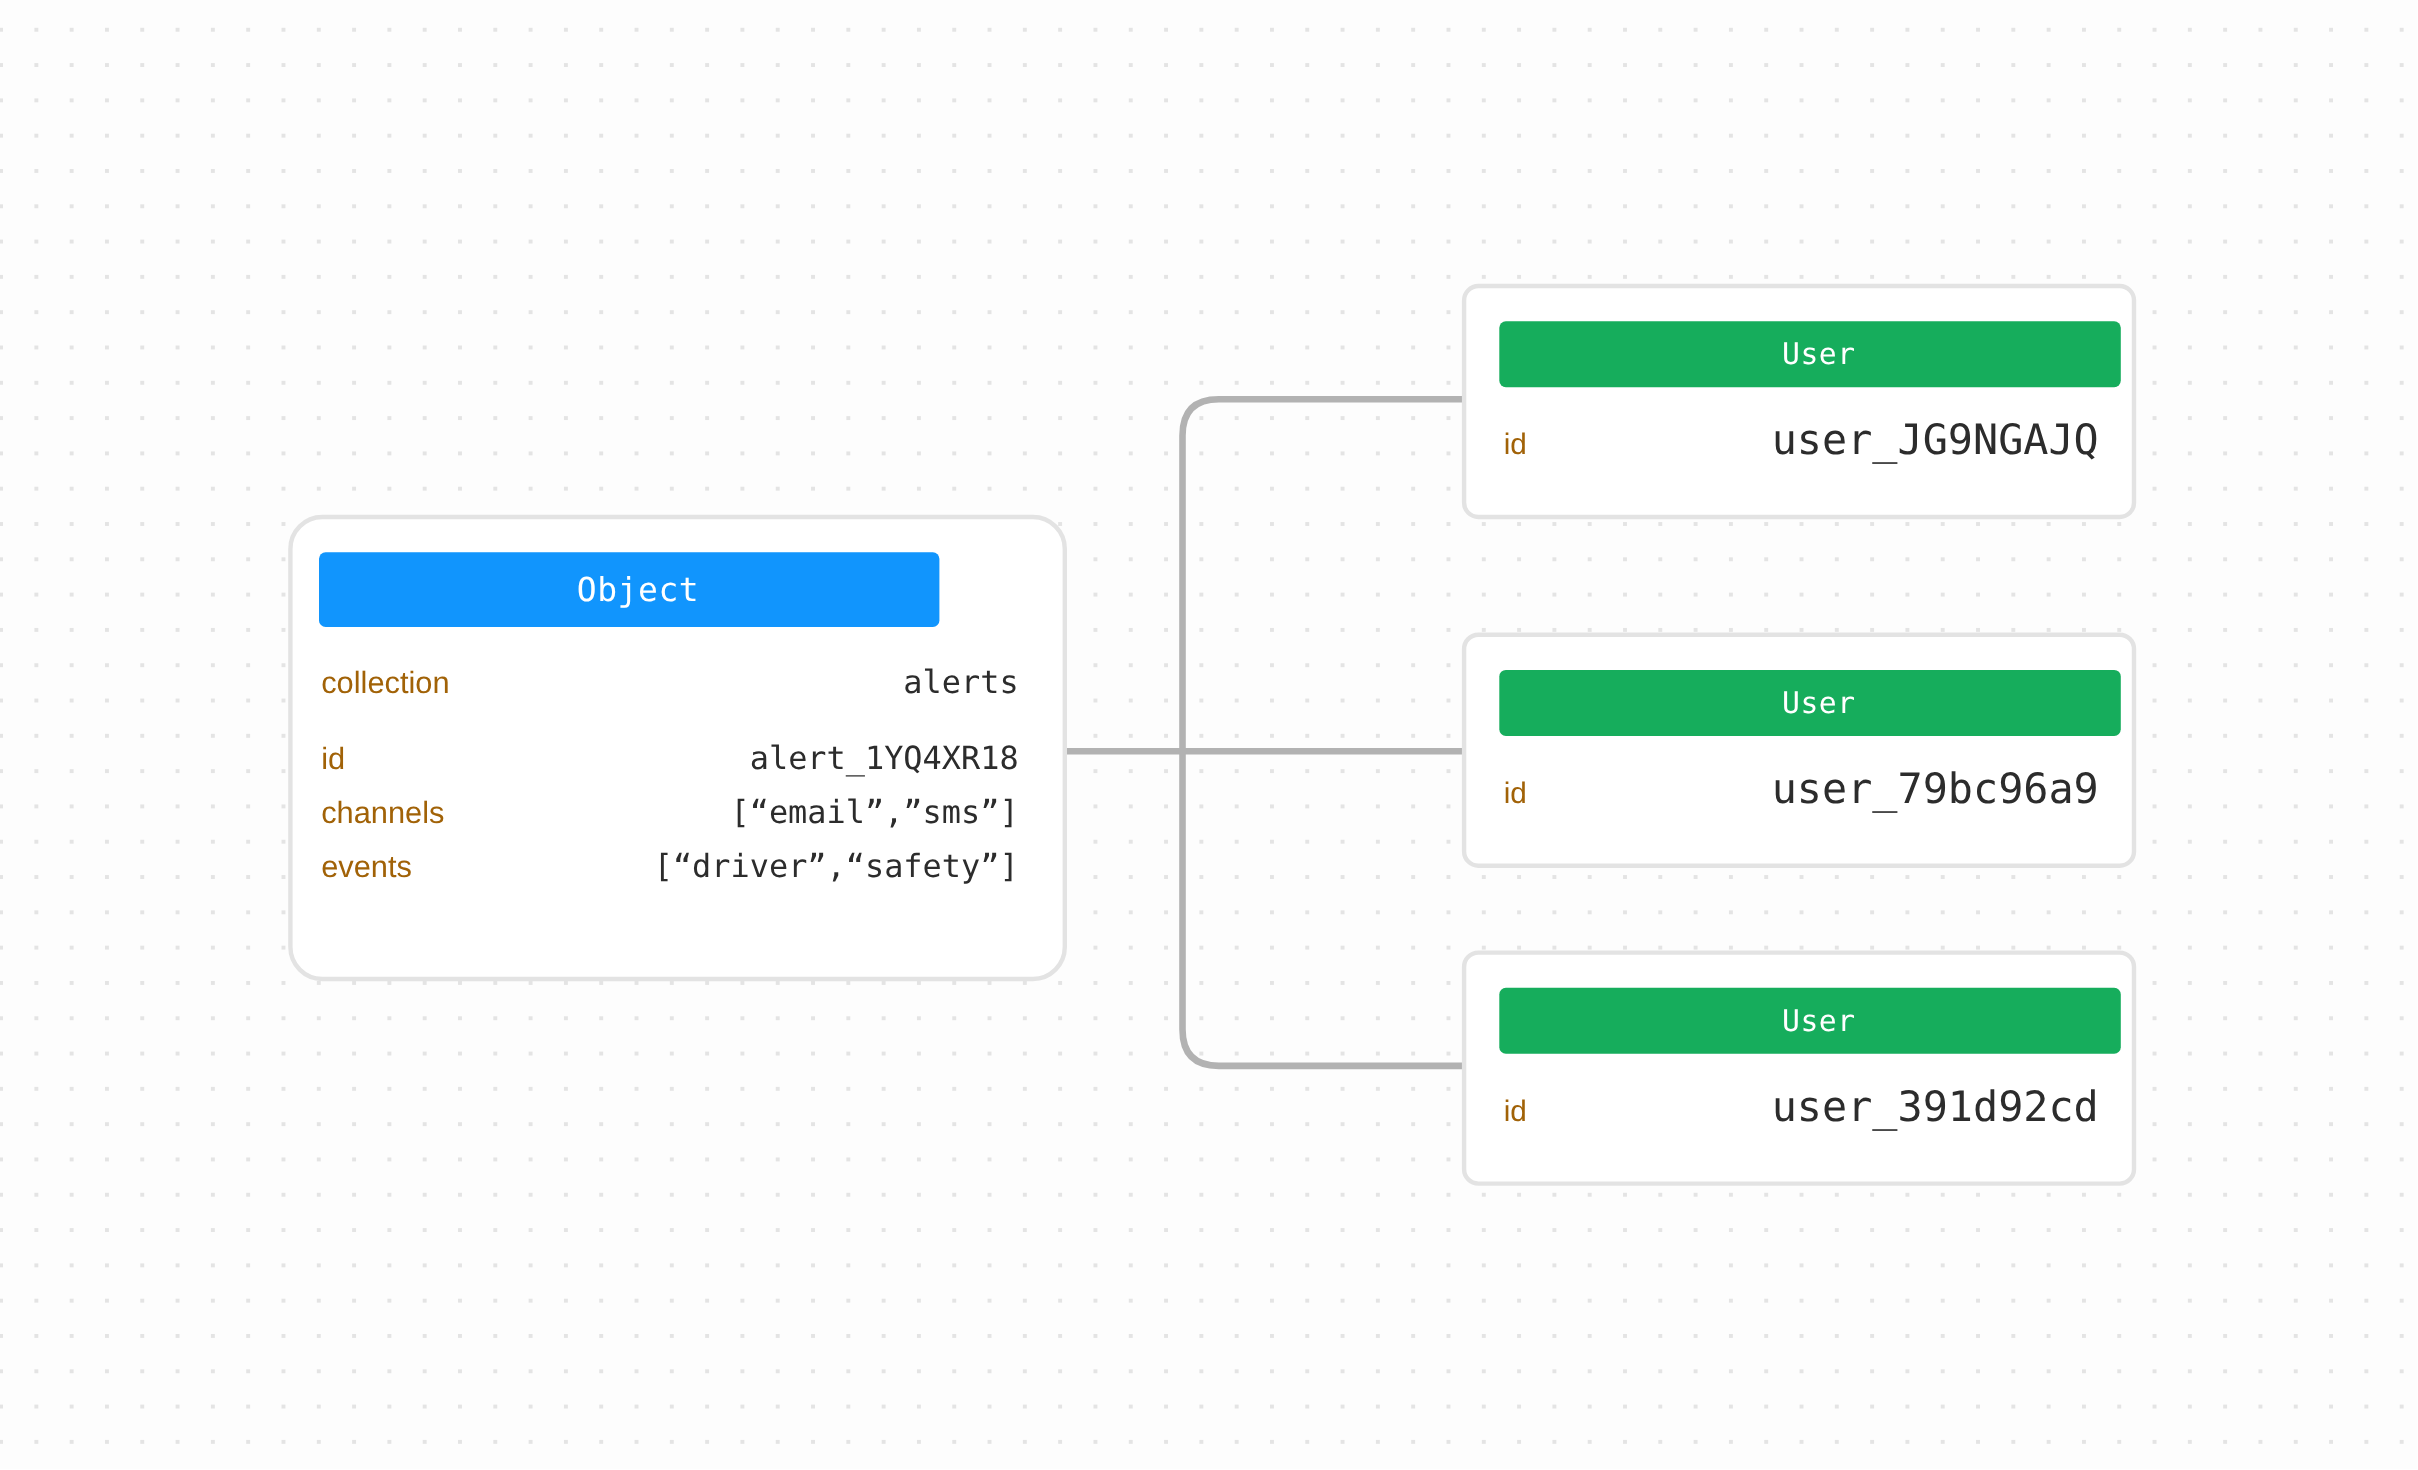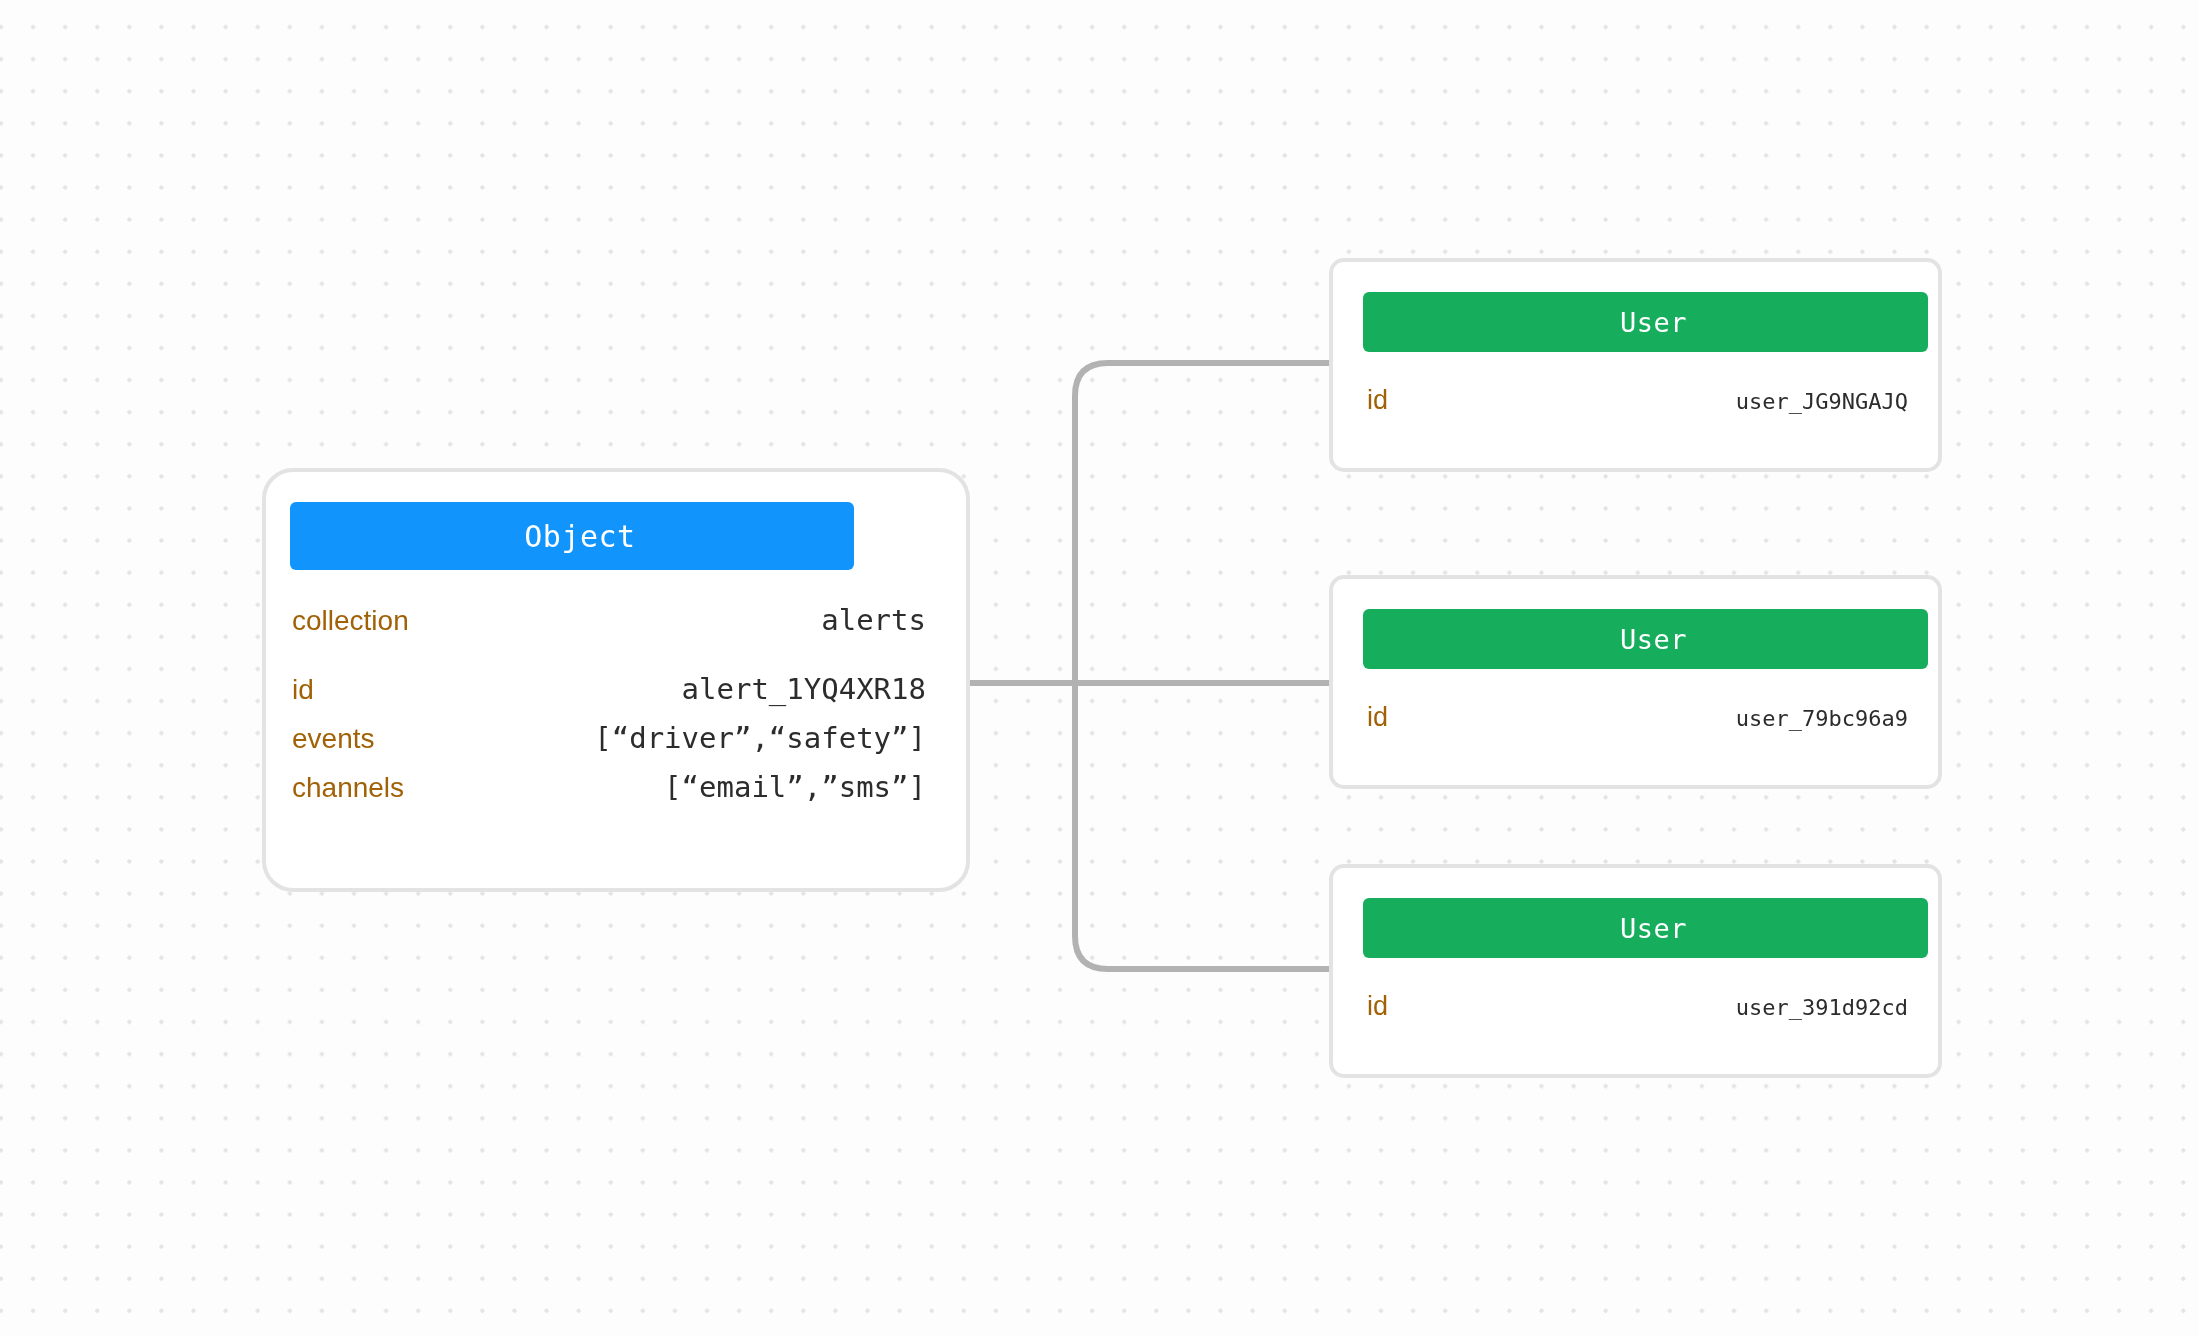--- a/index.html
+++ b/index.html
@@ -123,21 +123,21 @@
     color: #2c2c2c;
     font-size: 29px;
     text-align: right;
   }
 
   .rows.dense .prop-row { margin-top: 0; line-height: 48px; }
   .rows.dense .prop-row.spaced-after { margin-bottom: 20px; }
 
   .node-user .prop-row { line-height: 44px; }
   .node-user .prop-key { font-size: 27px; }
-  .node-user .prop-val { font-size: 22px; }
+  .node-user .prop-val { font-size: 38px; }
 </style>
 </head>
 <body>
 
 <div id="canvas">
 
   <svg id="edges" viewBox="0 0 2198 1336" xmlns="http://www.w3.org/2000/svg">
     <g fill="none" stroke="#b2b2b2" stroke-width="6" stroke-linecap="round" stroke-linejoin="round">
 
       <path d="M 1329 363 L 1108 363 Q 1075 363 1075 396 L 1075 683"></path>
@@ -160,27 +160,27 @@
         <span class="prop-key">collection</span>
         <span class="prop-val">alerts</span>
       </div>
 
       <div class="prop-row">
         <span class="prop-key">id</span>
         <span class="prop-val">alert_1YQ4XR18</span>
       </div>
 
       <div class="prop-row">
+        <span class="prop-key">channels</span>
+        <span class="prop-val">[“email”,”sms”]</span>
+      </div>
+
+      <div class="prop-row">
         <span class="prop-key">events</span>
         <span class="prop-val">[“driver”,“safety”]</span>
-      </div>
-
-      <div class="prop-row">
-        <span class="prop-key">channels</span>
-        <span class="prop-val">[“email”,”sms”]</span>
       </div>
 
     </div>
   </div>
 
   <div class="node node-user node-user-1">
     <div class="node-header">User</div>
     <div class="rows">
       <div class="prop-row">
         <span class="prop-key">id</span>

